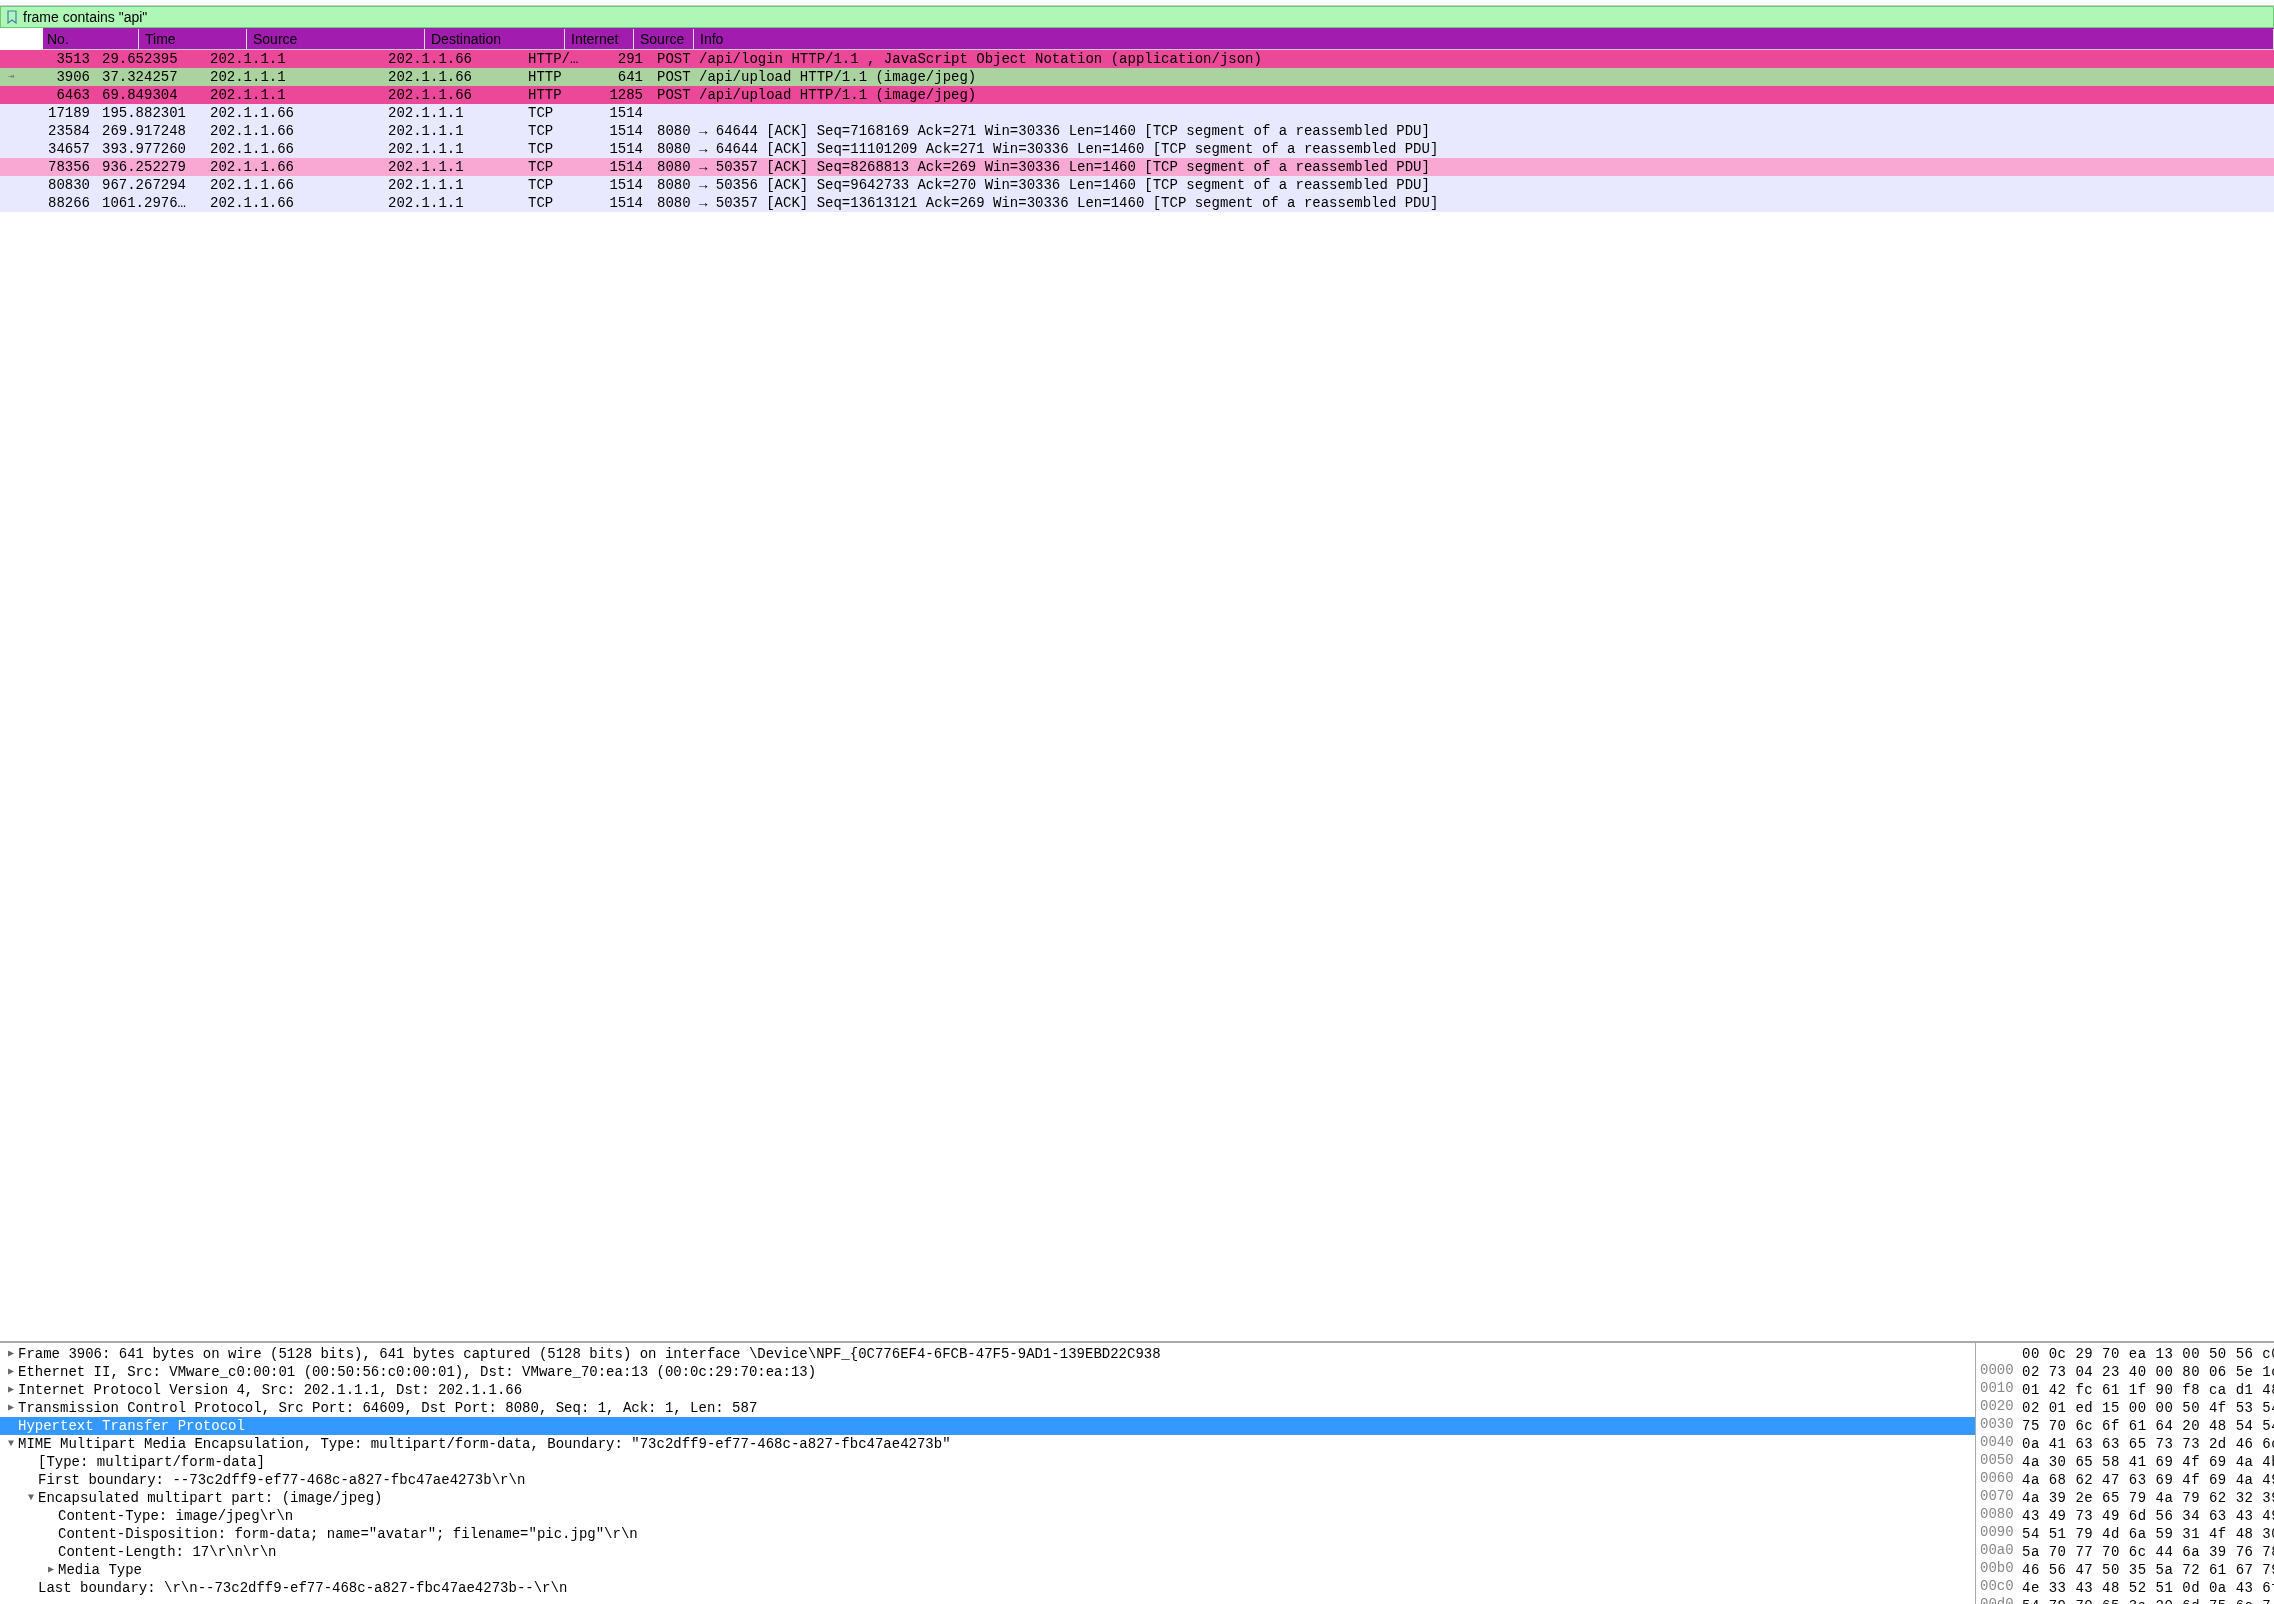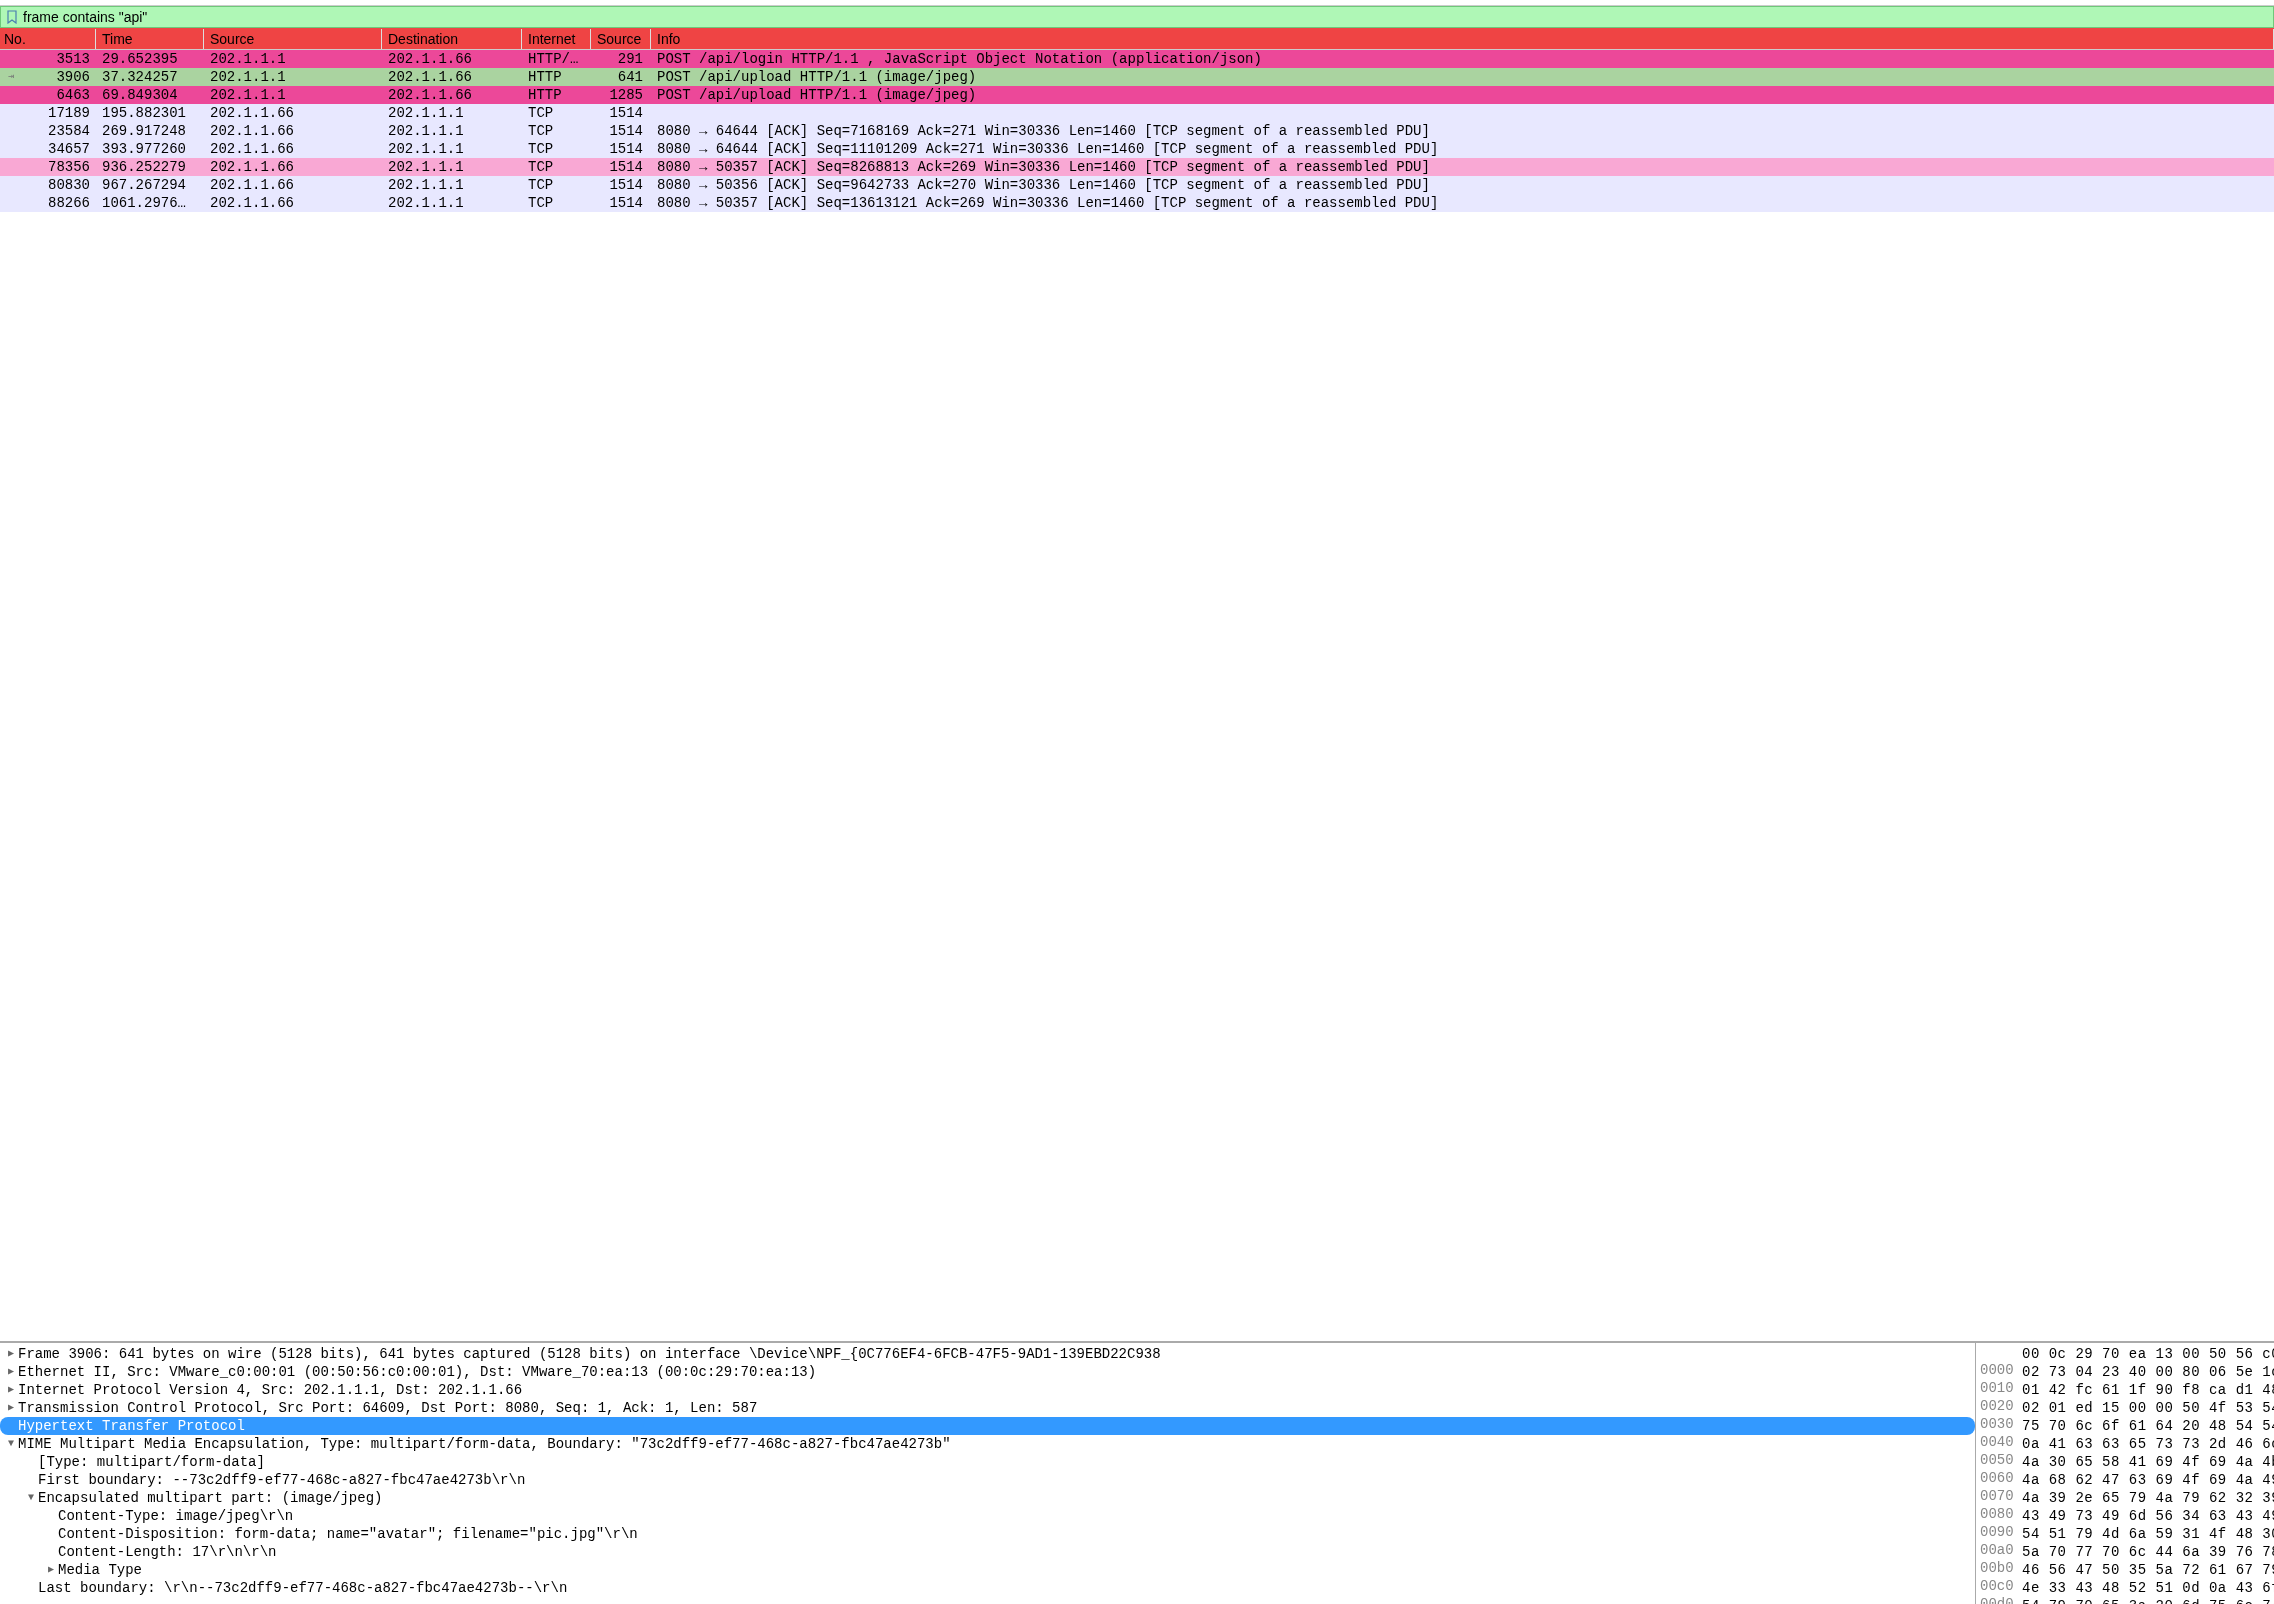--- a/index.html
+++ b/index.html
@@ -3,21 +3,21 @@
 <meta charset="utf-8">
 <style>
 * { margin: 0; padding: 0; box-sizing: border-box; }
 html, body { width: 100%; height: 100%; font-family: "Segoe UI", Tahoma, sans-serif; font-size: 14px; background: #fff; color: #000; overflow: hidden; }
 .app { display: flex; flex-direction: column; height: 100%; }
 .top-edge { height: 6px; background: #fff; border-bottom: 1px solid #ccc; }
 .filter-bar { display: flex; align-items: center; background: #aff7b6; border: 1px solid #6fc77a; padding: 1px 4px; height: 22px; gap: 4px; }
 .filter-bar .icon { width: 14px; height: 14px; display: flex; align-items: center; justify-content: center; }
 .filter-bar input { flex: 1; background: transparent; border: none; outline: none; font-size: 14px; font-family: inherit; color: #000; }
 .packet-list { flex: 1; display: flex; flex-direction: column; overflow: hidden; border-bottom: 1px solid #aaa; }
-.packet-header { display: flex; background: #ef4444; border-bottom: 1px solid #ccc; font-size: 14px; height: 22px; align-items: center; user-select: none; }
+.packet-header { display: flex; background: #a21caf; border-bottom: 1px solid #ccc; font-size: 14px; height: 22px; align-items: center; user-select: none; margin-left: 43px; }
 .packet-header .col { border-right: 1px solid #ddd; padding: 2px 6px; overflow: hidden; white-space: nowrap; }
 .packet-rows { flex: 1; overflow-y: auto; font-family: Consolas, "Courier New", monospace; font-size: 14px; line-height: 18px; }
 .packet-row { display: flex; height: 18px; align-items: center; white-space: nowrap; cursor: pointer; }
 .packet-row .col { padding: 0 6px; overflow: hidden; text-overflow: ellipsis; }
 .packet-row .gutter { width: 22px; display: flex; align-items: center; justify-content: center; flex-shrink: 0; }
 .col-no { width: 74px; text-align: right; }
 .col-time { width: 108px; }
 .col-src { width: 178px; }
 .col-dst { width: 140px; }
 .col-proto { width: 69px; }
@@ -173,21 +173,21 @@
           <span>Ethernet II, Src: VMware_c0:00:01 (00:50:56:c0:00:01), Dst: VMware_70:ea:13 (00:0c:29:70:ea:13)</span>
         </div>
         <div class="tree-line" style="padding-left: 4px;">
           <span class="tw">▶</span>
           <span>Internet Protocol Version 4, Src: 202.1.1.1, Dst: 202.1.1.66</span>
         </div>
         <div class="tree-line" style="padding-left: 4px;">
           <span class="tw">▶</span>
           <span>Transmission Control Protocol, Src Port: 64609, Dst Port: 8080, Seq: 1, Ack: 1, Len: 587</span>
         </div>
-        <div class="tree-line tree-selected" style="padding-left: 4px; border-radius: 8px;">
+        <div class="tree-line tree-selected" style="padding-left: 4px;">
           <span class="tw"></span>
           <span>Hypertext Transfer Protocol</span>
         </div>
         <div class="tree-line" style="padding-left: 4px;">
           <span class="tw">▼</span>
           <span>MIME Multipart Media Encapsulation, Type: multipart/form-data, Boundary: "73c2dff9-ef77-468c-a827-fbc47ae4273b"</span>
         </div>
         <div class="tree-line" style="padding-left: 24px; text-align: right;">
           <span class="tw"></span>
           <span>[Type: multipart/form-data]</span>

